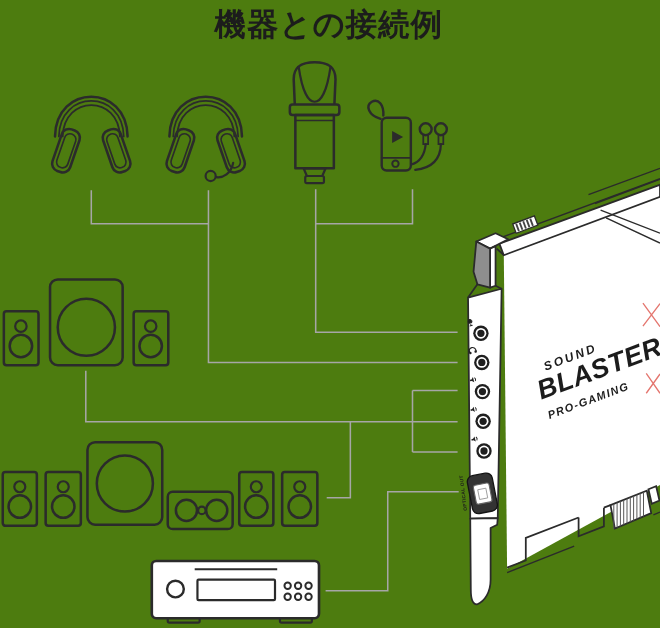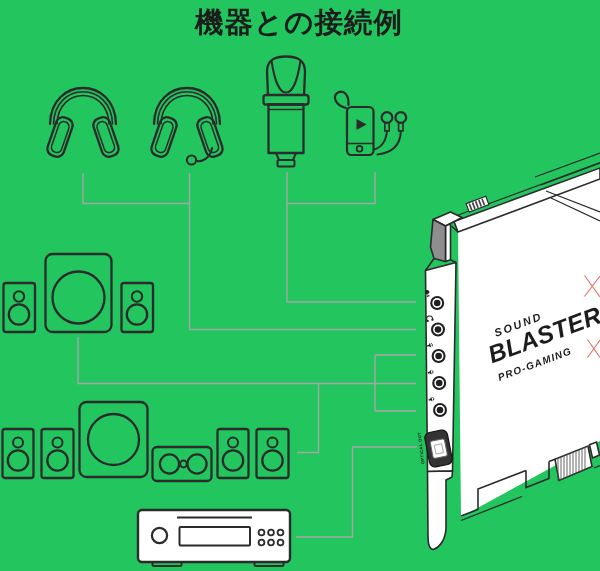--- a/index.html
+++ b/index.html
@@ -1,16 +1,16 @@
 <!DOCTYPE html>
 <html><head>
 <meta charset="utf-8">
 <style>
   html,body{margin:0;padding:0;background:#ffffff;}
-  .stage{position:relative;width:600px;height:571px;background:#22c55e;overflow:hidden;
+  .stage{position:relative;width:600px;height:571px;background:#4d7c0f;overflow:hidden;
          font-family:"Liberation Sans","DejaVu Sans",sans-serif;}
   svg{display:block}
   text{font-family:"Liberation Sans","DejaVu Sans",sans-serif;fill:#1c1c1c;}
   .title-text{font-weight:900;letter-spacing:1px;}
   .logo-main{font-weight:bold;font-style:italic;}
   .logo-small{font-weight:bold;font-style:italic;}
 </style>
 </head>
 <body>
 

